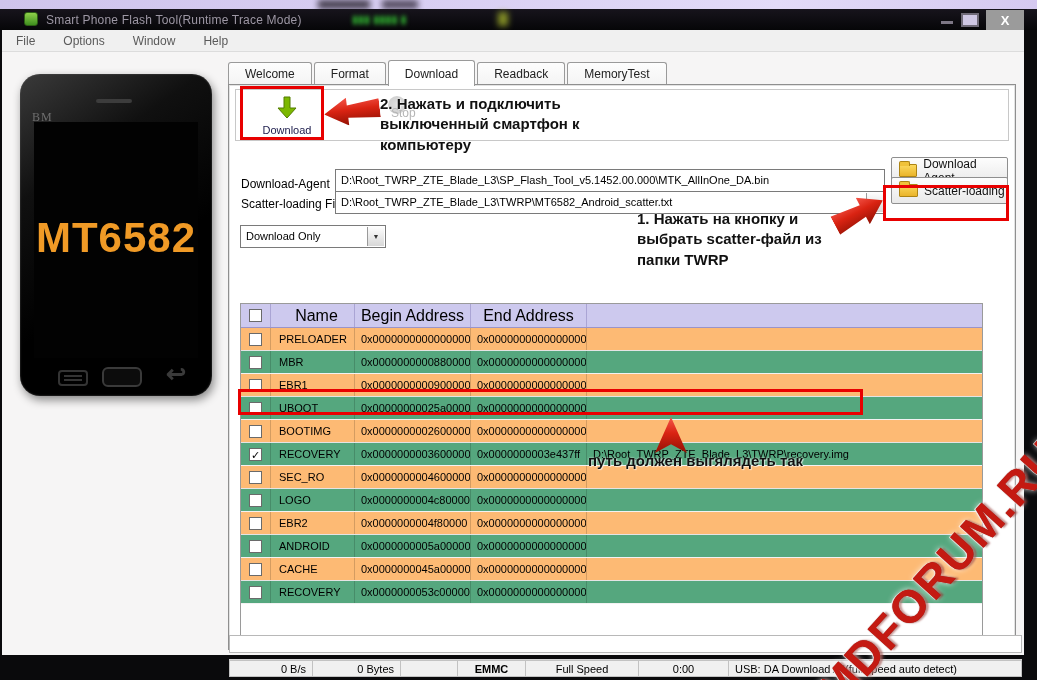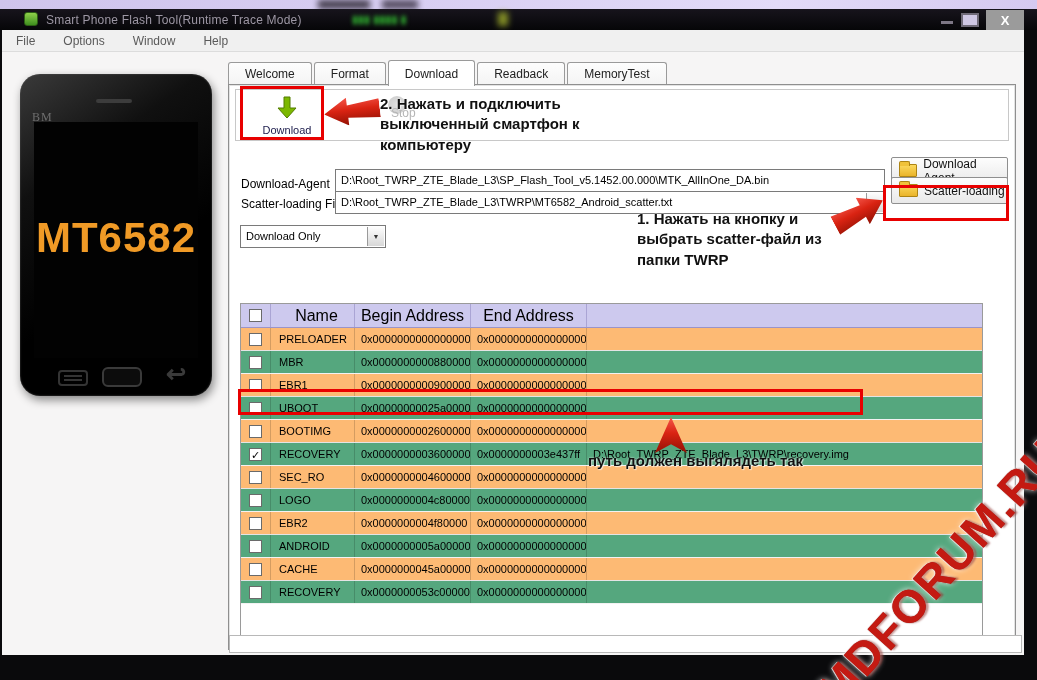--- a/index.html
+++ b/index.html
@@ -329,20 +329,29 @@
               </div>
     <div class="col-name c-name">RECOVERY</div>
     <div class="col-begin c-begin">0x0000000053c00000</div>
     <div class="col-end c-end">0x0000000000000000</div>
     <div class="col-loc c-loc"></div>
   </div>
           </div>
       </div>
 
       <div class="progress-strip"></div>
+      <div class="statusbar">
+        <div class="sb-0">0 B/s</div>
+        <div class="sb-1">0 Bytes</div>
+        <div class="sb-2"></div>
+        <div class="sb-3">EMMC</div>
+        <div class="sb-4">Full Speed</div>
+        <div class="sb-5">0:00</div>
+        <div class="sb-6">USB: DA Download All(full speed auto detect)</div>
+      </div>
     </div>
   </div>
 
   <div class="red-box" style="left:240px;top:86px;width:84px;height:54px;"></div>
   <div class="red-box" style="left:883px;top:185px;width:126px;height:36px;"></div>
   <div class="red-box" style="left:238px;top:389px;width:625px;height:26px;"></div>
 
   <div class="red-arrow arrow-left" style="left:324px;top:97px;width:56px;height:28px;transform:rotate(-7deg);"></div>
   <div class="red-arrow arrow-upright" style="left:832px;top:198px;width:54px;height:30px;transform:rotate(-28deg);"></div>
   <div class="red-arrow arrow-up" style="left:655px;top:417px;width:32px;height:36px;"></div>

